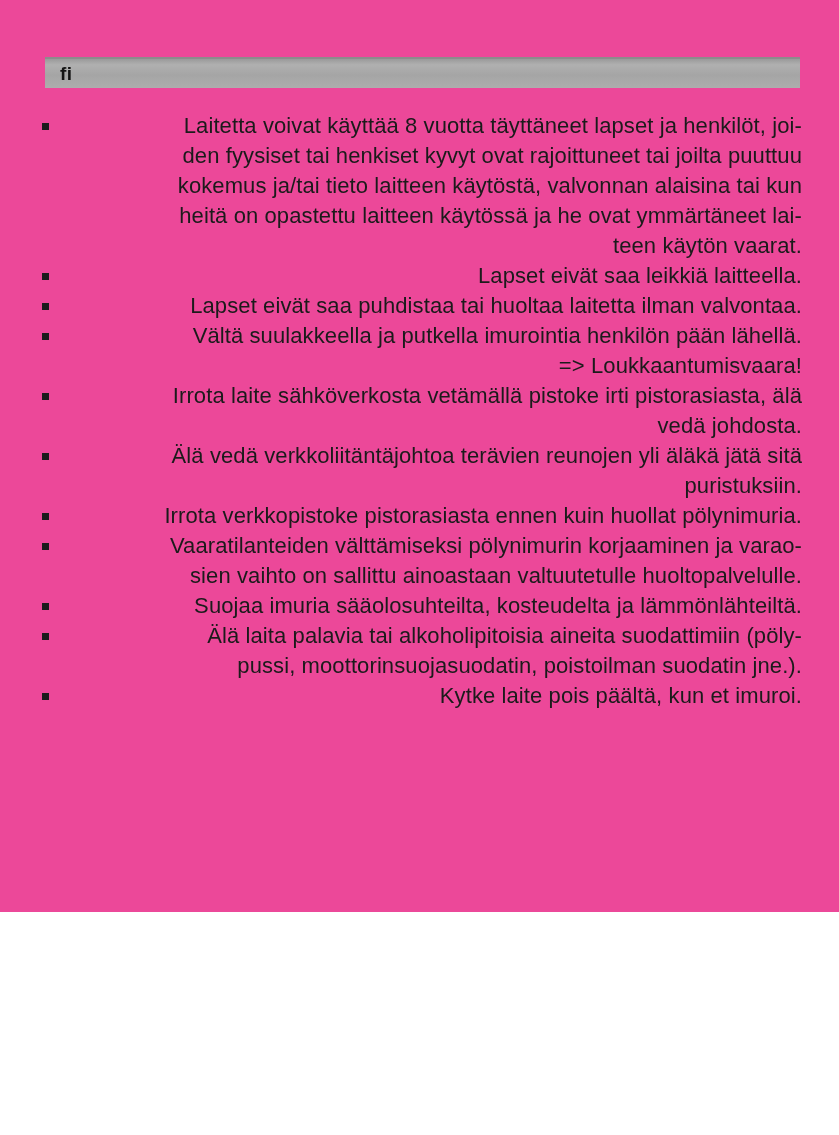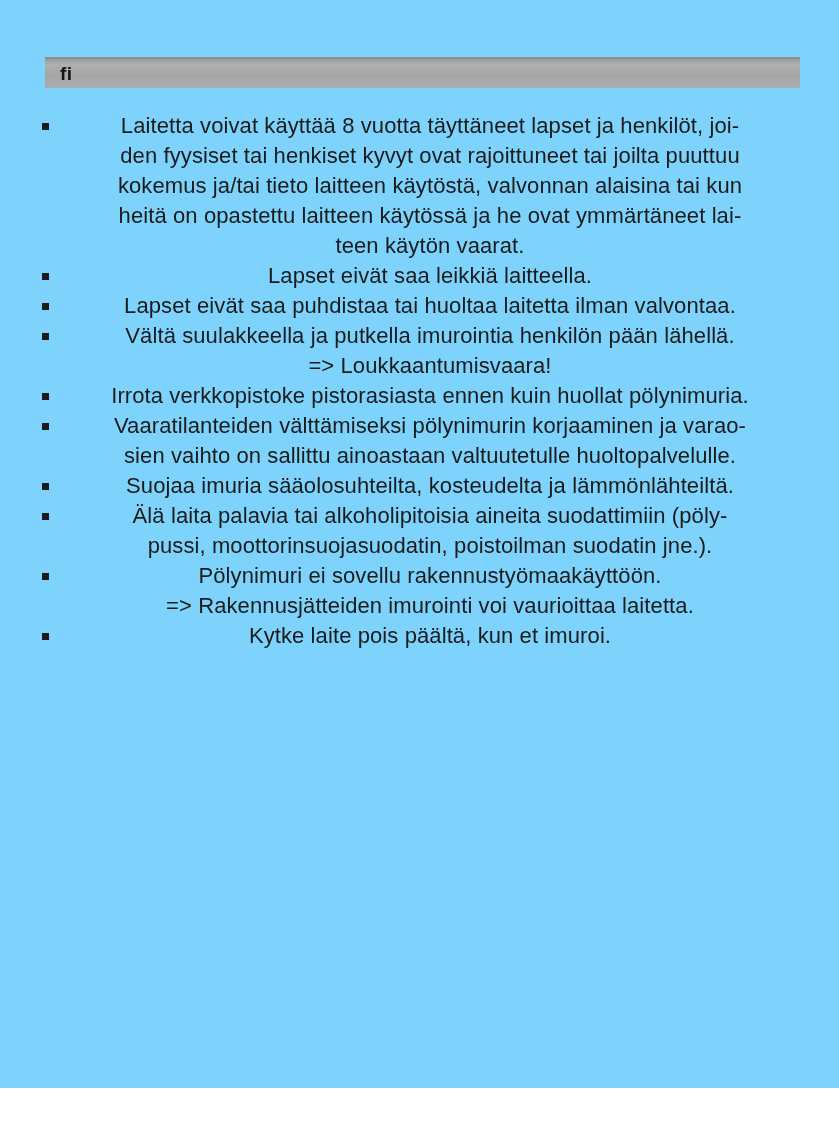--- a/index.html
+++ b/index.html
@@ -3,22 +3,22 @@
 <meta charset="utf-8">
 <style>
   html, body {
     margin: 0;
     padding: 0;
     background: #ffffff;
   }
   .page {
     position: relative;
     width: 839px;
-    height: 1088px;
-    background: #7dd3fc;
+    height: 912px;
+    background: #ec4899;
     font-family: "Liberation Sans", sans-serif;
     overflow: hidden;
   }
   .header-bar {
     position: absolute;
     left: 45px;
     top: 57px;
     width: 755px;
     height: 31px;
     box-sizing: border-box;
@@ -58,21 +58,21 @@
     position: absolute;
     left: 0;
     top: 12px;
     width: 7px;
     height: 7px;
     background: #1b1b1b;
   }
   .item-text {
     flex: 1;
     white-space: pre-line;
-    text-align: center;
+    text-align: right;
     letter-spacing: 0.1px;
   }
 </style>
 </head>
 <body>
 
 <div class="page">
 
   <div class="header-bar">
     <span class="header-label">fi</span>
@@ -95,40 +95,45 @@
         <span class="bullet-marker"></span>
         <span class="item-text">Lapset eivät saa puhdistaa tai huoltaa laitetta ilman valvontaa.</span>
       </div>
       <div class="item">
         <span class="bullet-marker"></span>
         <span class="item-text">Vältä suulakkeella ja putkella imurointia henkilön pään lähellä.
 =&gt; Loukkaantumisvaara!</span>
       </div>
       <div class="item">
         <span class="bullet-marker"></span>
+        <span class="item-text">Irrota laite sähköverkosta vetämällä pistoke irti pistorasiasta, älä
+vedä johdosta.</span>
+      </div>
+      <div class="item">
+        <span class="bullet-marker"></span>
+        <span class="item-text">Älä vedä verkkoliitäntäjohtoa terävien reunojen yli äläkä jätä sitä
+puristuksiin.</span>
+      </div>
+      <div class="item">
+        <span class="bullet-marker"></span>
         <span class="item-text">Irrota verkkopistoke pistorasiasta ennen kuin huollat pölynimuria.</span>
       </div>
       <div class="item">
         <span class="bullet-marker"></span>
         <span class="item-text">Vaaratilanteiden välttämiseksi pölynimurin korjaaminen ja varao-
 sien vaihto on sallittu ainoastaan valtuutetulle huoltopalvelulle.</span>
       </div>
       <div class="item">
         <span class="bullet-marker"></span>
         <span class="item-text">Suojaa imuria sääolosuhteilta, kosteudelta ja lämmönlähteiltä.</span>
       </div>
       <div class="item">
         <span class="bullet-marker"></span>
         <span class="item-text">Älä laita palavia tai alkoholipitoisia aineita suodattimiin (pöly-
 pussi, moottorinsuojasuodatin, poistoilman suodatin jne.).</span>
       </div>
       <div class="item">
         <span class="bullet-marker"></span>
-        <span class="item-text">Pölynimuri ei sovellu rakennustyömaakäyttöön.
-=&gt; Rakennusjätteiden imurointi voi vaurioittaa laitetta.</span>
-      </div>
-      <div class="item">
-        <span class="bullet-marker"></span>
         <span class="item-text">Kytke laite pois päältä, kun et imuroi.</span>
       </div>
     </div>
 
 </div>
 
 </body></html>

